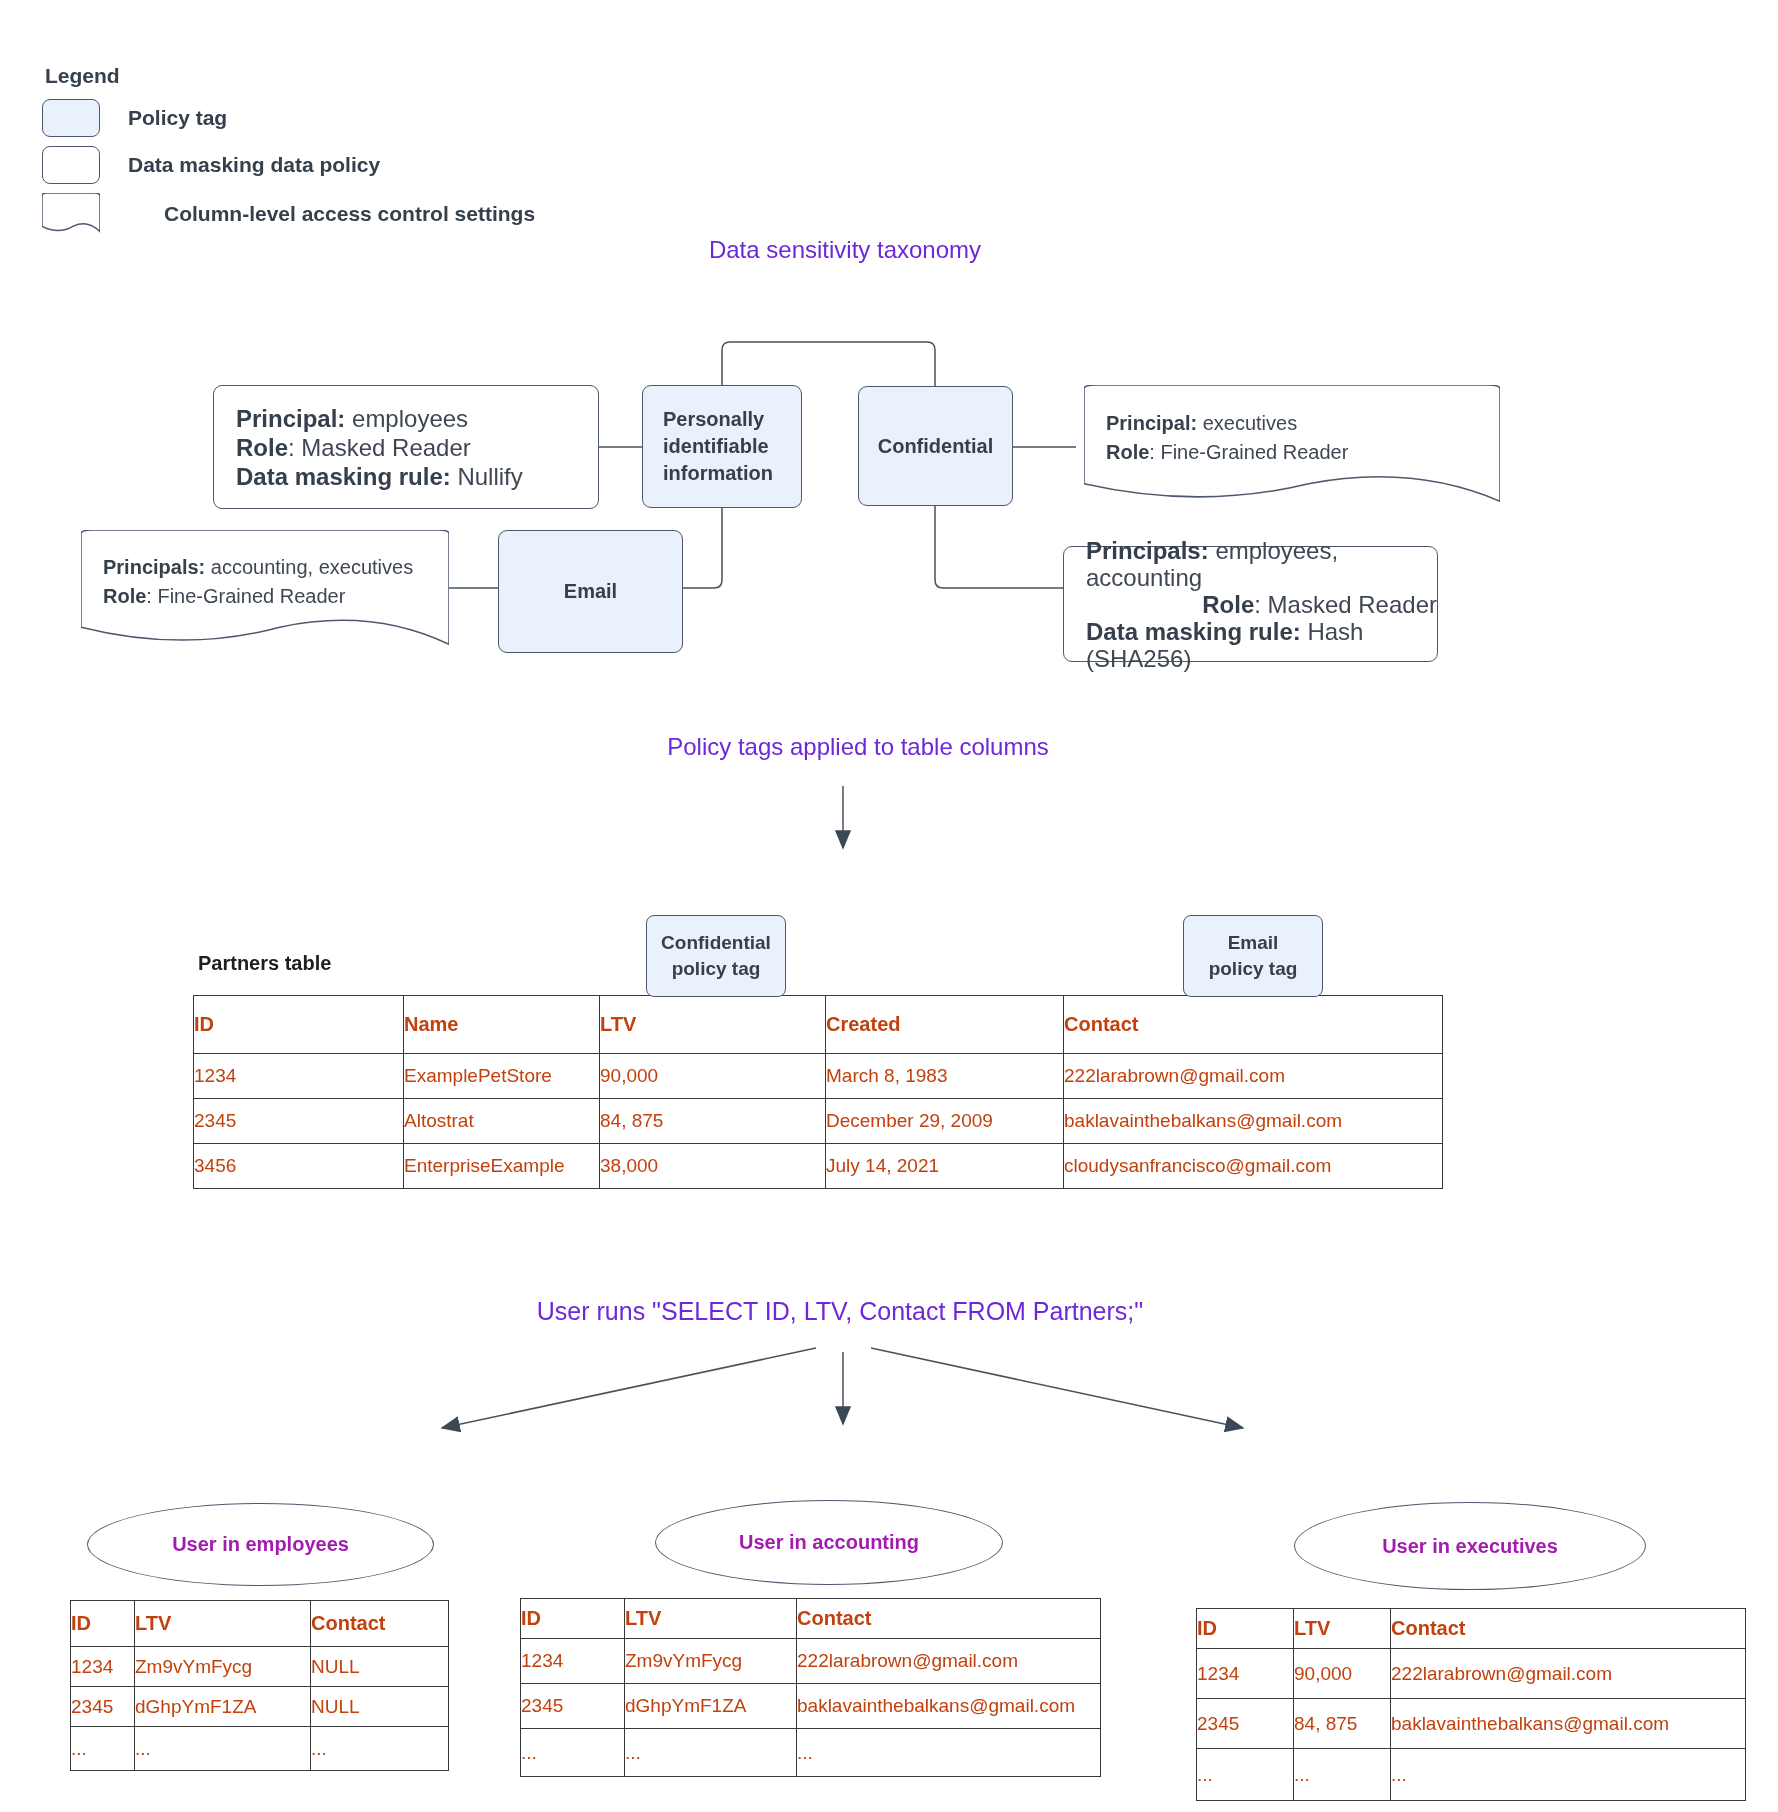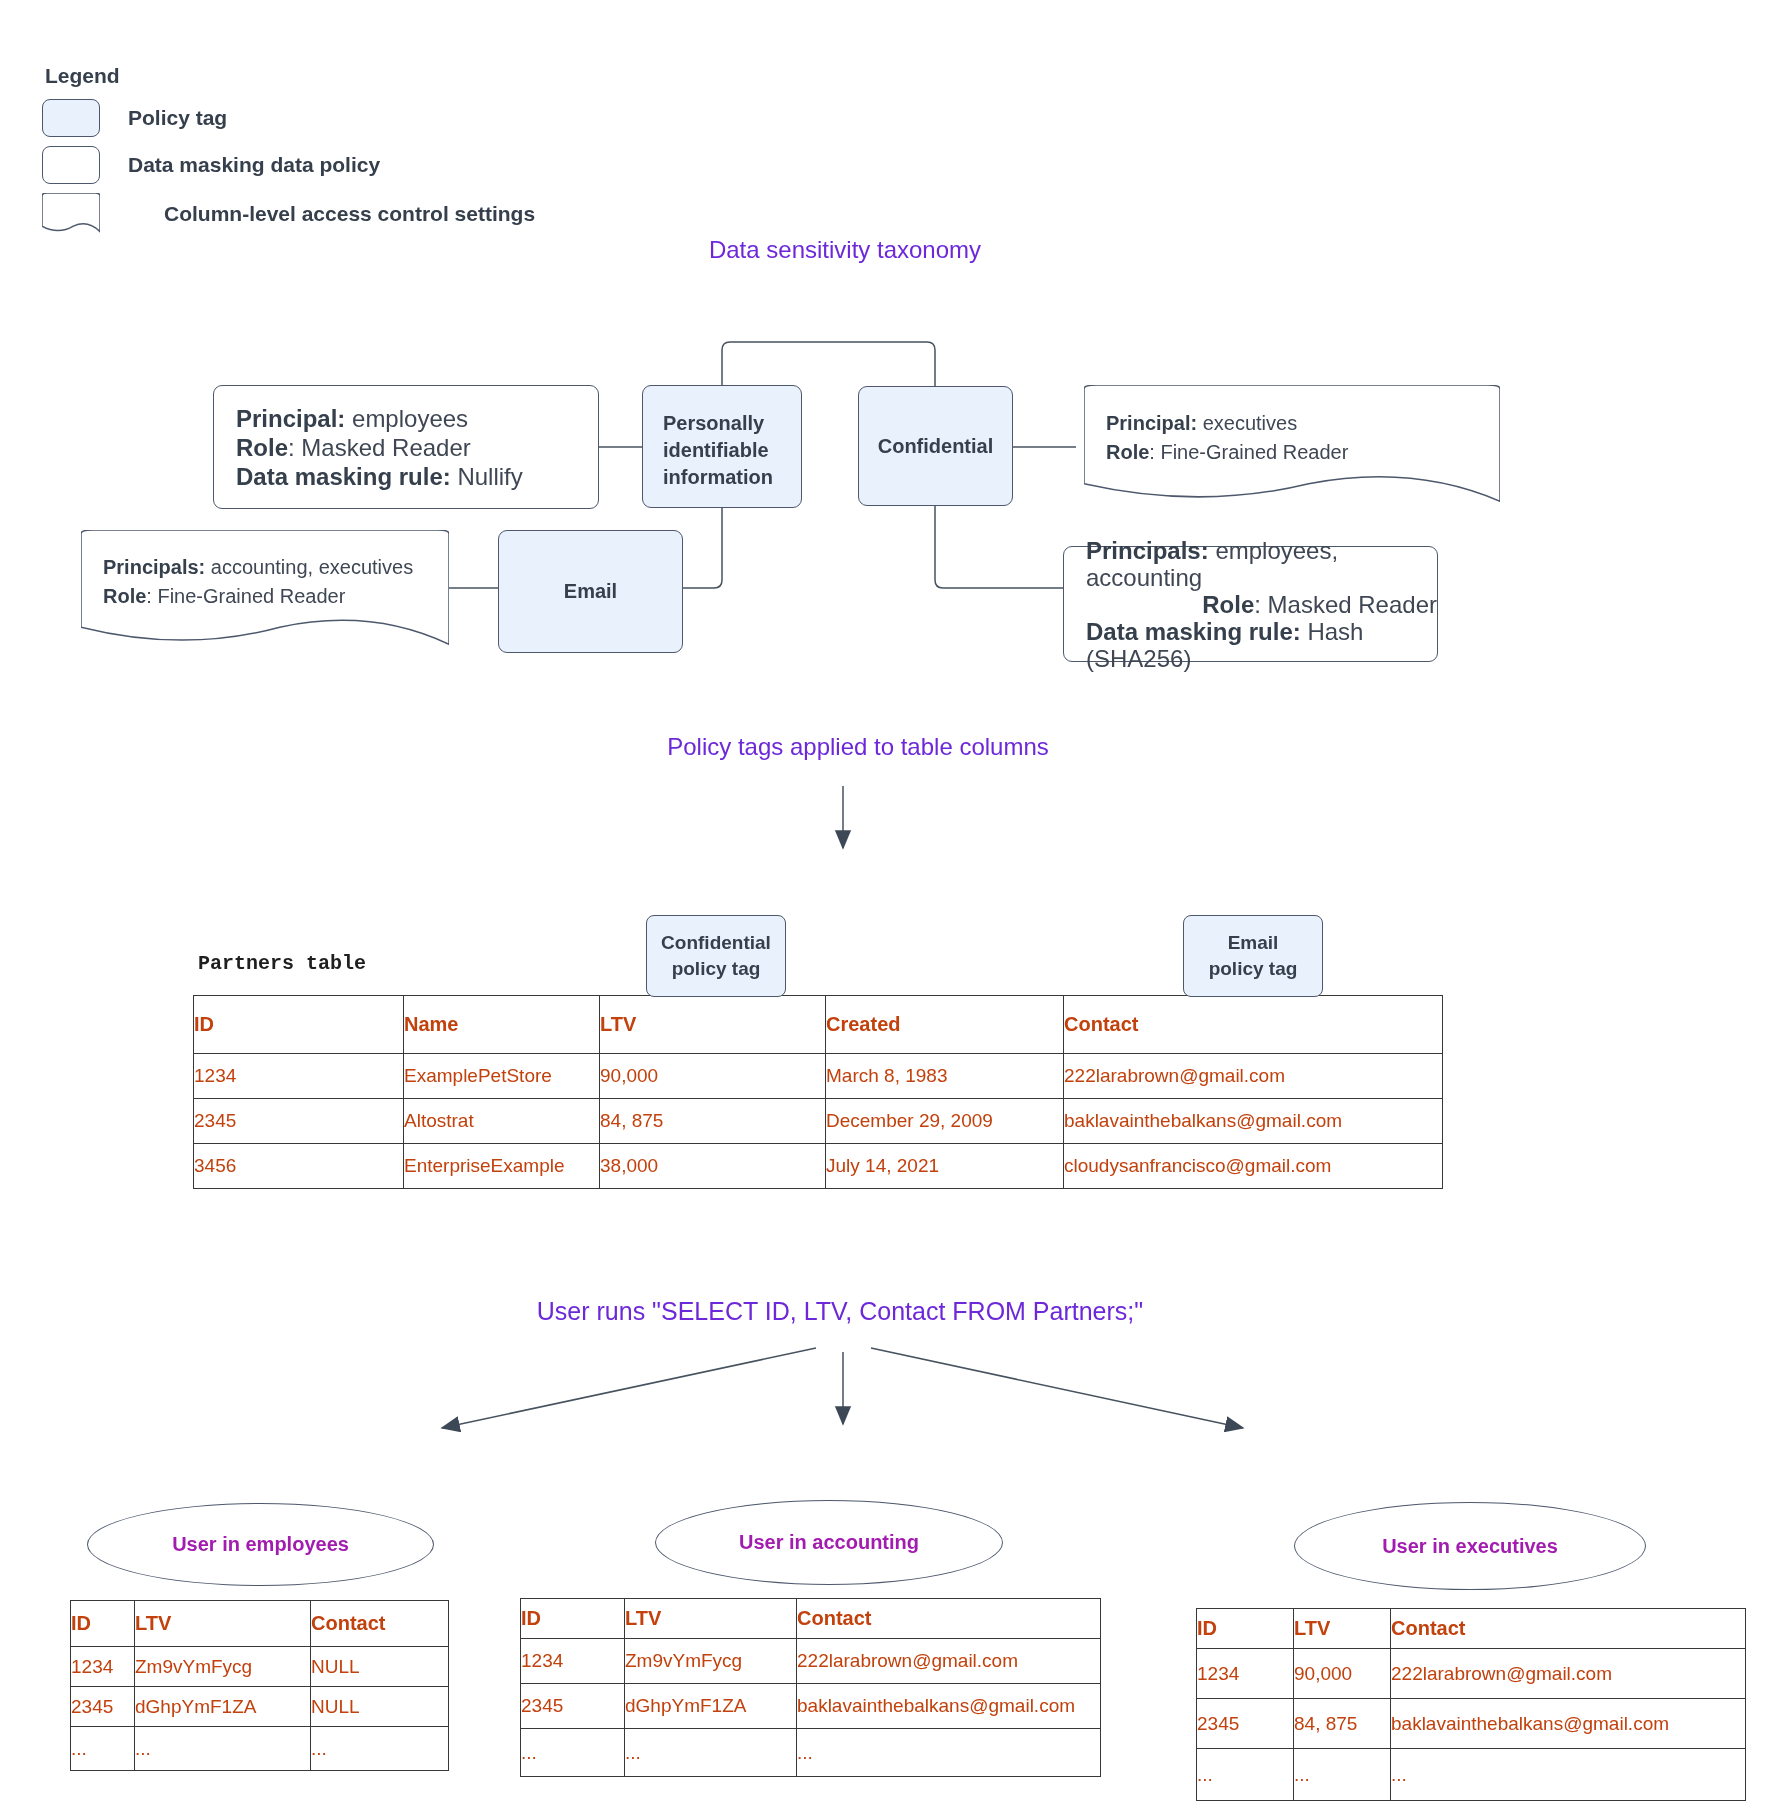--- a/index.html
+++ b/index.html
@@ -9,21 +9,21 @@
   }
   .abs { position:absolute; box-sizing:border-box; }
   .svg-overlay { position:absolute; left:0; top:0; width:1778px; height:1812px; z-index:1; }
   .sec-title { font-weight:normal; font-size:24px; color:#6d28d9; text-align:center; z-index:2; }
   .tag {
     background:#e9f1fc; border:1.5px solid #4d586c; border-radius:9px;
     display:flex; align-items:center; font-weight:bold; font-size:20px;
     color:#36404d; z-index:2;
   }
   .tag.center { justify-content:center; text-align:center; }
-  .tag.left { padding:0 12px 16px 20px; line-height:27px;align-items:flex-end; }
+  .tag.left { padding:0 12px 0 20px; line-height:27px; }
   .policybox {
     background:#fff; border:1.5px solid #4d586c; border-radius:9px;
     display:flex; flex-direction:column; justify-content:center;
     padding-left:22px; font-size:24px; line-height:29px; color:#3f4754; z-index:2;
   }
   .policybox b, .doc-text b { color:#36404d; }
   .docbox { z-index:2; }
   .doc-svg { position:absolute; left:0; top:0; width:100%; height:100%; }
   .doc-text {
     position:absolute; left:22px; right:8px; top:14px; bottom:34px;
@@ -147,21 +147,21 @@
   </div>
 
   <div class="abs policybox" style="left:1063px; top:546px; width:375px; height:116px; line-height:27px;align-items:flex-end;">
     <div><b>Principals:</b><span> employees, accounting</span></div>
     <div><b>Role</b><span>: Masked Reader</span></div>
     <div><b>Data masking rule:</b><span> Hash (SHA256)</span></div>
   </div>
 
   <div class="abs sec-title" style="left:458px; top:733px; width:800px;">Policy tags applied to table columns</div>
 
-  <div class="abs plain-label" style="left:198px; top:952px;font-family:Liberation Mono, monospace;">Partners table</div>
+  <div class="abs plain-label" style="left:198px; top:952px;">Partners table</div>
 
   <div class="abs coltag" style="left:646px; top:915px; width:140px; height:82px;">
     <div>Confidential</div>
     <div>policy tag</div>
   </div>
 
   <div class="abs coltag" style="left:1183px; top:915px; width:140px; height:82px;">
     <div>Email</div>
     <div>policy tag</div>
   </div>

